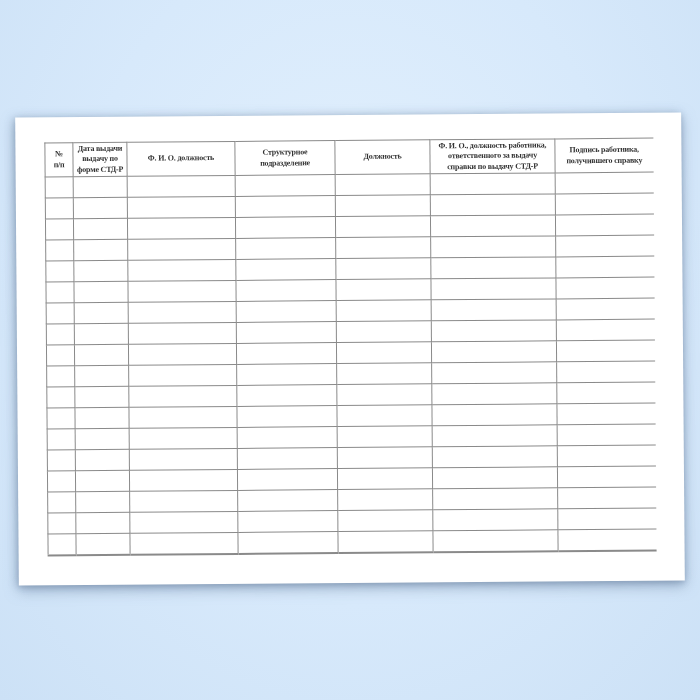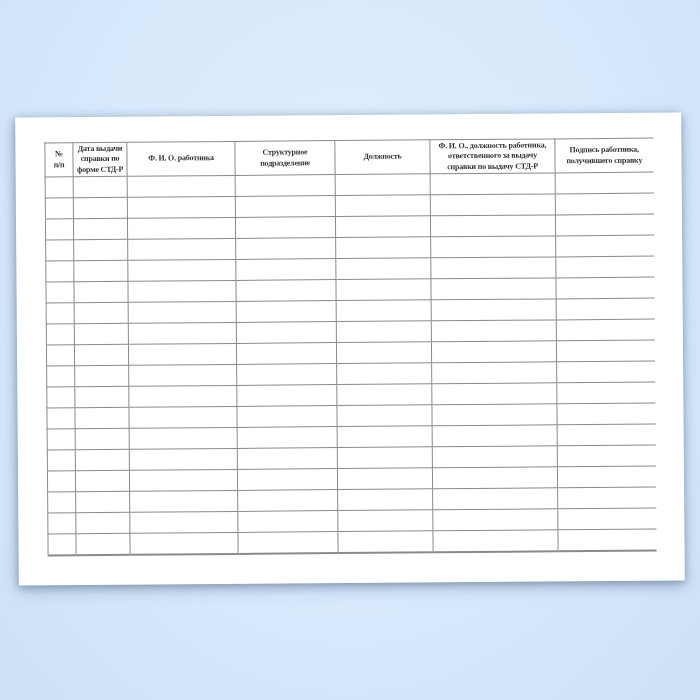--- a/index.html
+++ b/index.html
@@ -83,23 +83,23 @@
         <col class="c-dept">
         <col class="c-position">
         <col class="c-issuer">
         <col class="c-signature">
       </colgroup>
       <thead>
         <tr>
           <th>№
 п/п</th>
           <th>Дата выдачи
-справки по
+выдачу по
 форме СТД-Р</th>
-          <th>Ф. И. О. работника</th>
+          <th>Ф. И. О. должность</th>
           <th>Структурное
 подразделение</th>
           <th>Должность</th>
           <th>Ф. И. О., должность работника,
 ответственного за выдачу
 справки по выдачу СТД-Р</th>
           <th>Подпись работника,
 получившего справку</th>
         </tr>
       </thead>

